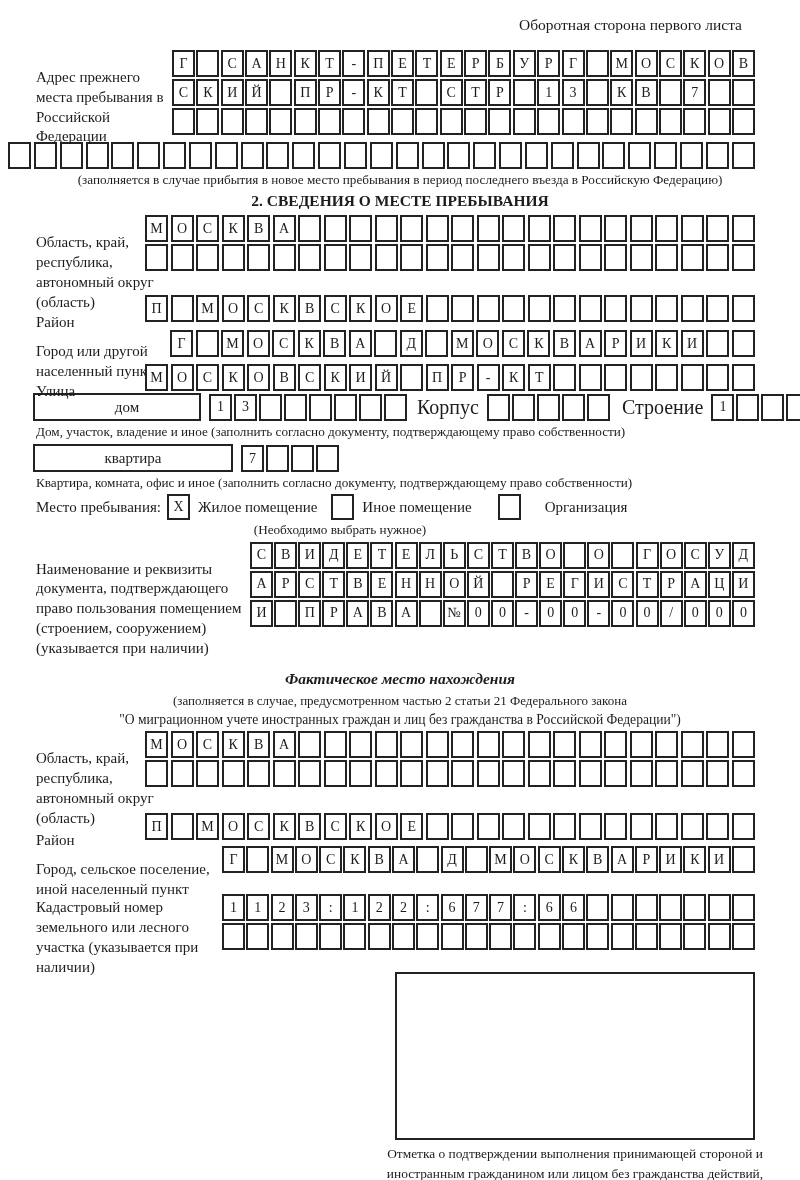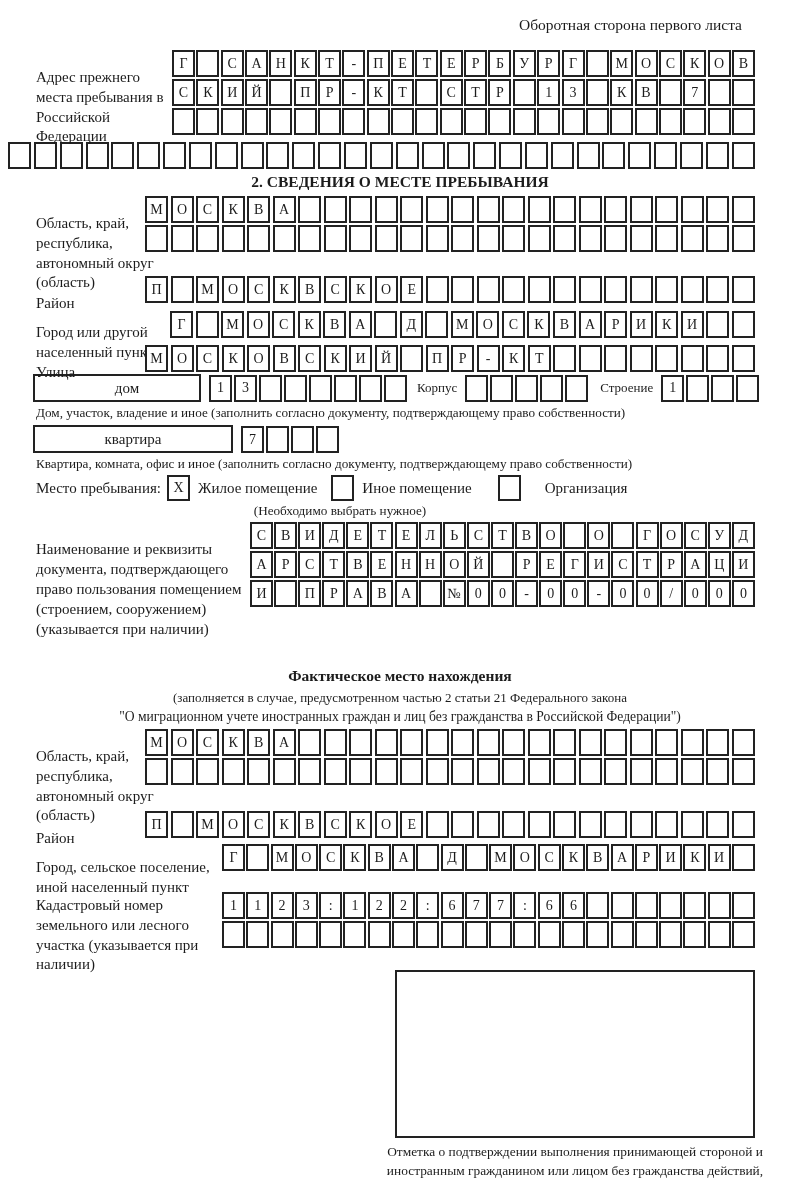--- a/index.html
+++ b/index.html
@@ -49,21 +49,21 @@
     margin:4px 0 5px 0;
   }
   .labelbox{
     flex:none;
     border:2px solid #222;
     box-sizing:border-box;
     height:28px;
     display:flex;align-items:center;justify-content:center;
     font-size:15px;
   }
-  .inline-label{flex:none;display:flex;align-items:center;font-size:13px;}
+  .inline-label{flex:none;display:flex;align-items:center;font-size:20px;}
   .hrow{display:flex;align-items:center;margin-left:33px;margin-bottom:2px;}
   .stayrow{display:flex;align-items:center;margin-left:36px;margin-top:0;margin-bottom:1px;}
   .markbox{
     flex:none;width:23px;height:26px;
     border:2px solid #222;box-sizing:border-box;
     display:flex;align-items:center;justify-content:center;
     font-size:14px;
   }
   .stamp-box{
     margin-left:395px;
@@ -194,20 +194,21 @@
       <div class="cell"></div>
       <div class="cell"></div>
       <div class="cell"></div>
       <div class="cell"></div>
       <div class="cell"></div>
       <div class="cell"></div>
       <div class="cell"></div>
       <div class="cell"></div>
       <div class="cell"></div>
     </div>
+  <div class="caption">(заполняется в случае прибытия в новое место пребывания в период последнего въезда в Российскую Федерацию)</div>
 
   <div class="sec-title">2. СВЕДЕНИЯ О МЕСТЕ ПРЕБЫВАНИЯ</div>
 
   <div class="block" style="min-height:80px;">
     <div class="flabel" style="width:118px;">Область, край, республика, автономный округ (область)</div>
     <div class="cellrow" style="margin-left:145px;width:610px;">
         <div class="cell">М</div>
         <div class="cell">О</div>
         <div class="cell">С</div>
         <div class="cell">К</div>
@@ -467,21 +468,21 @@
         <div class="cell">-</div>
         <div class="cell">0</div>
         <div class="cell">0</div>
         <div class="cell">/</div>
         <div class="cell">0</div>
         <div class="cell">0</div>
         <div class="cell">0</div>
       </div>
   </div>
 
-  <div class="sec-title" style="margin-top:23px;">Фактическое место нахождения</div>
+  <div class="sec-title" style="margin-top:6px;font-style:italic;">Фактическое место нахождения</div>
   <div class="caption" style="font-size:13px;margin-bottom:0;">(заполняется в случае, предусмотренном частью 2 статьи 21 Федерального закона</div>
   <div class="caption" style="font-size:13.6px;">"О миграционном учете иностранных граждан и лиц без гражданства в Российской Федерации")</div>
 
   <div class="block" style="min-height:82px;">
     <div class="flabel" style="width:134px;">Область, край, республика, автономный округ (область)</div>
     <div class="cellrow" style="margin-left:145px;width:610px;">
         <div class="cell">М</div>
         <div class="cell">О</div>
         <div class="cell">С</div>
         <div class="cell">К</div>

